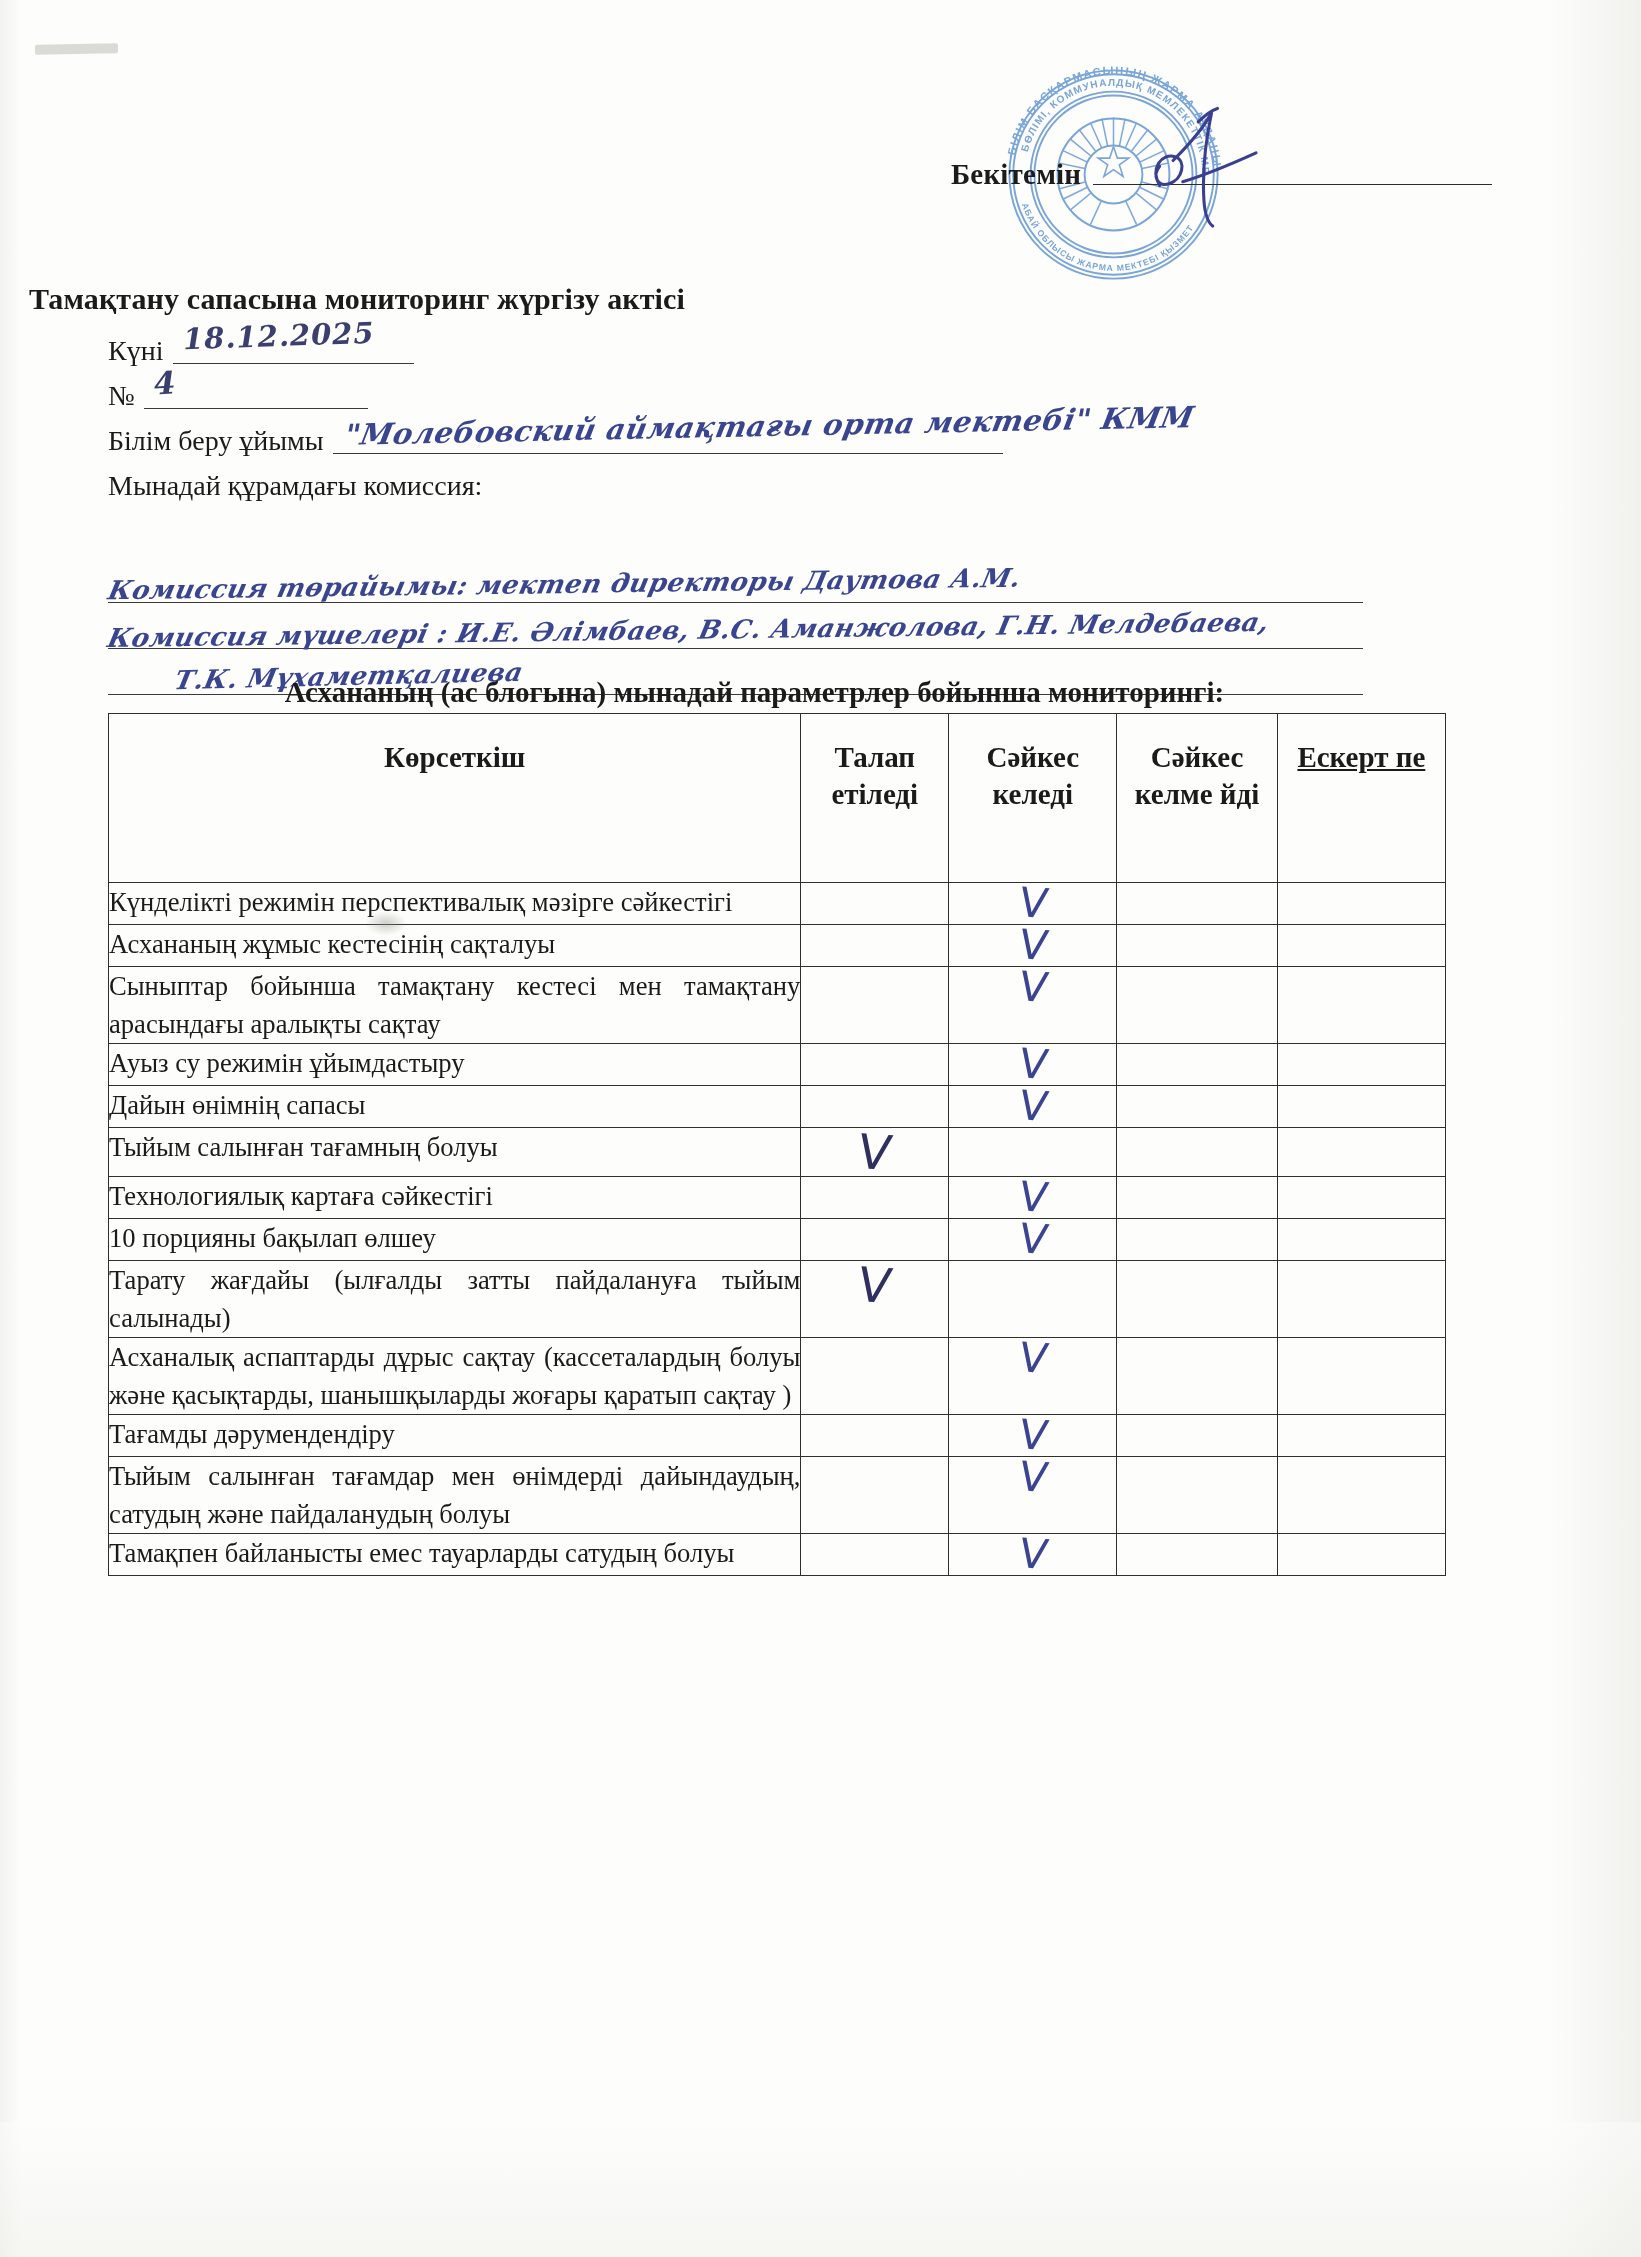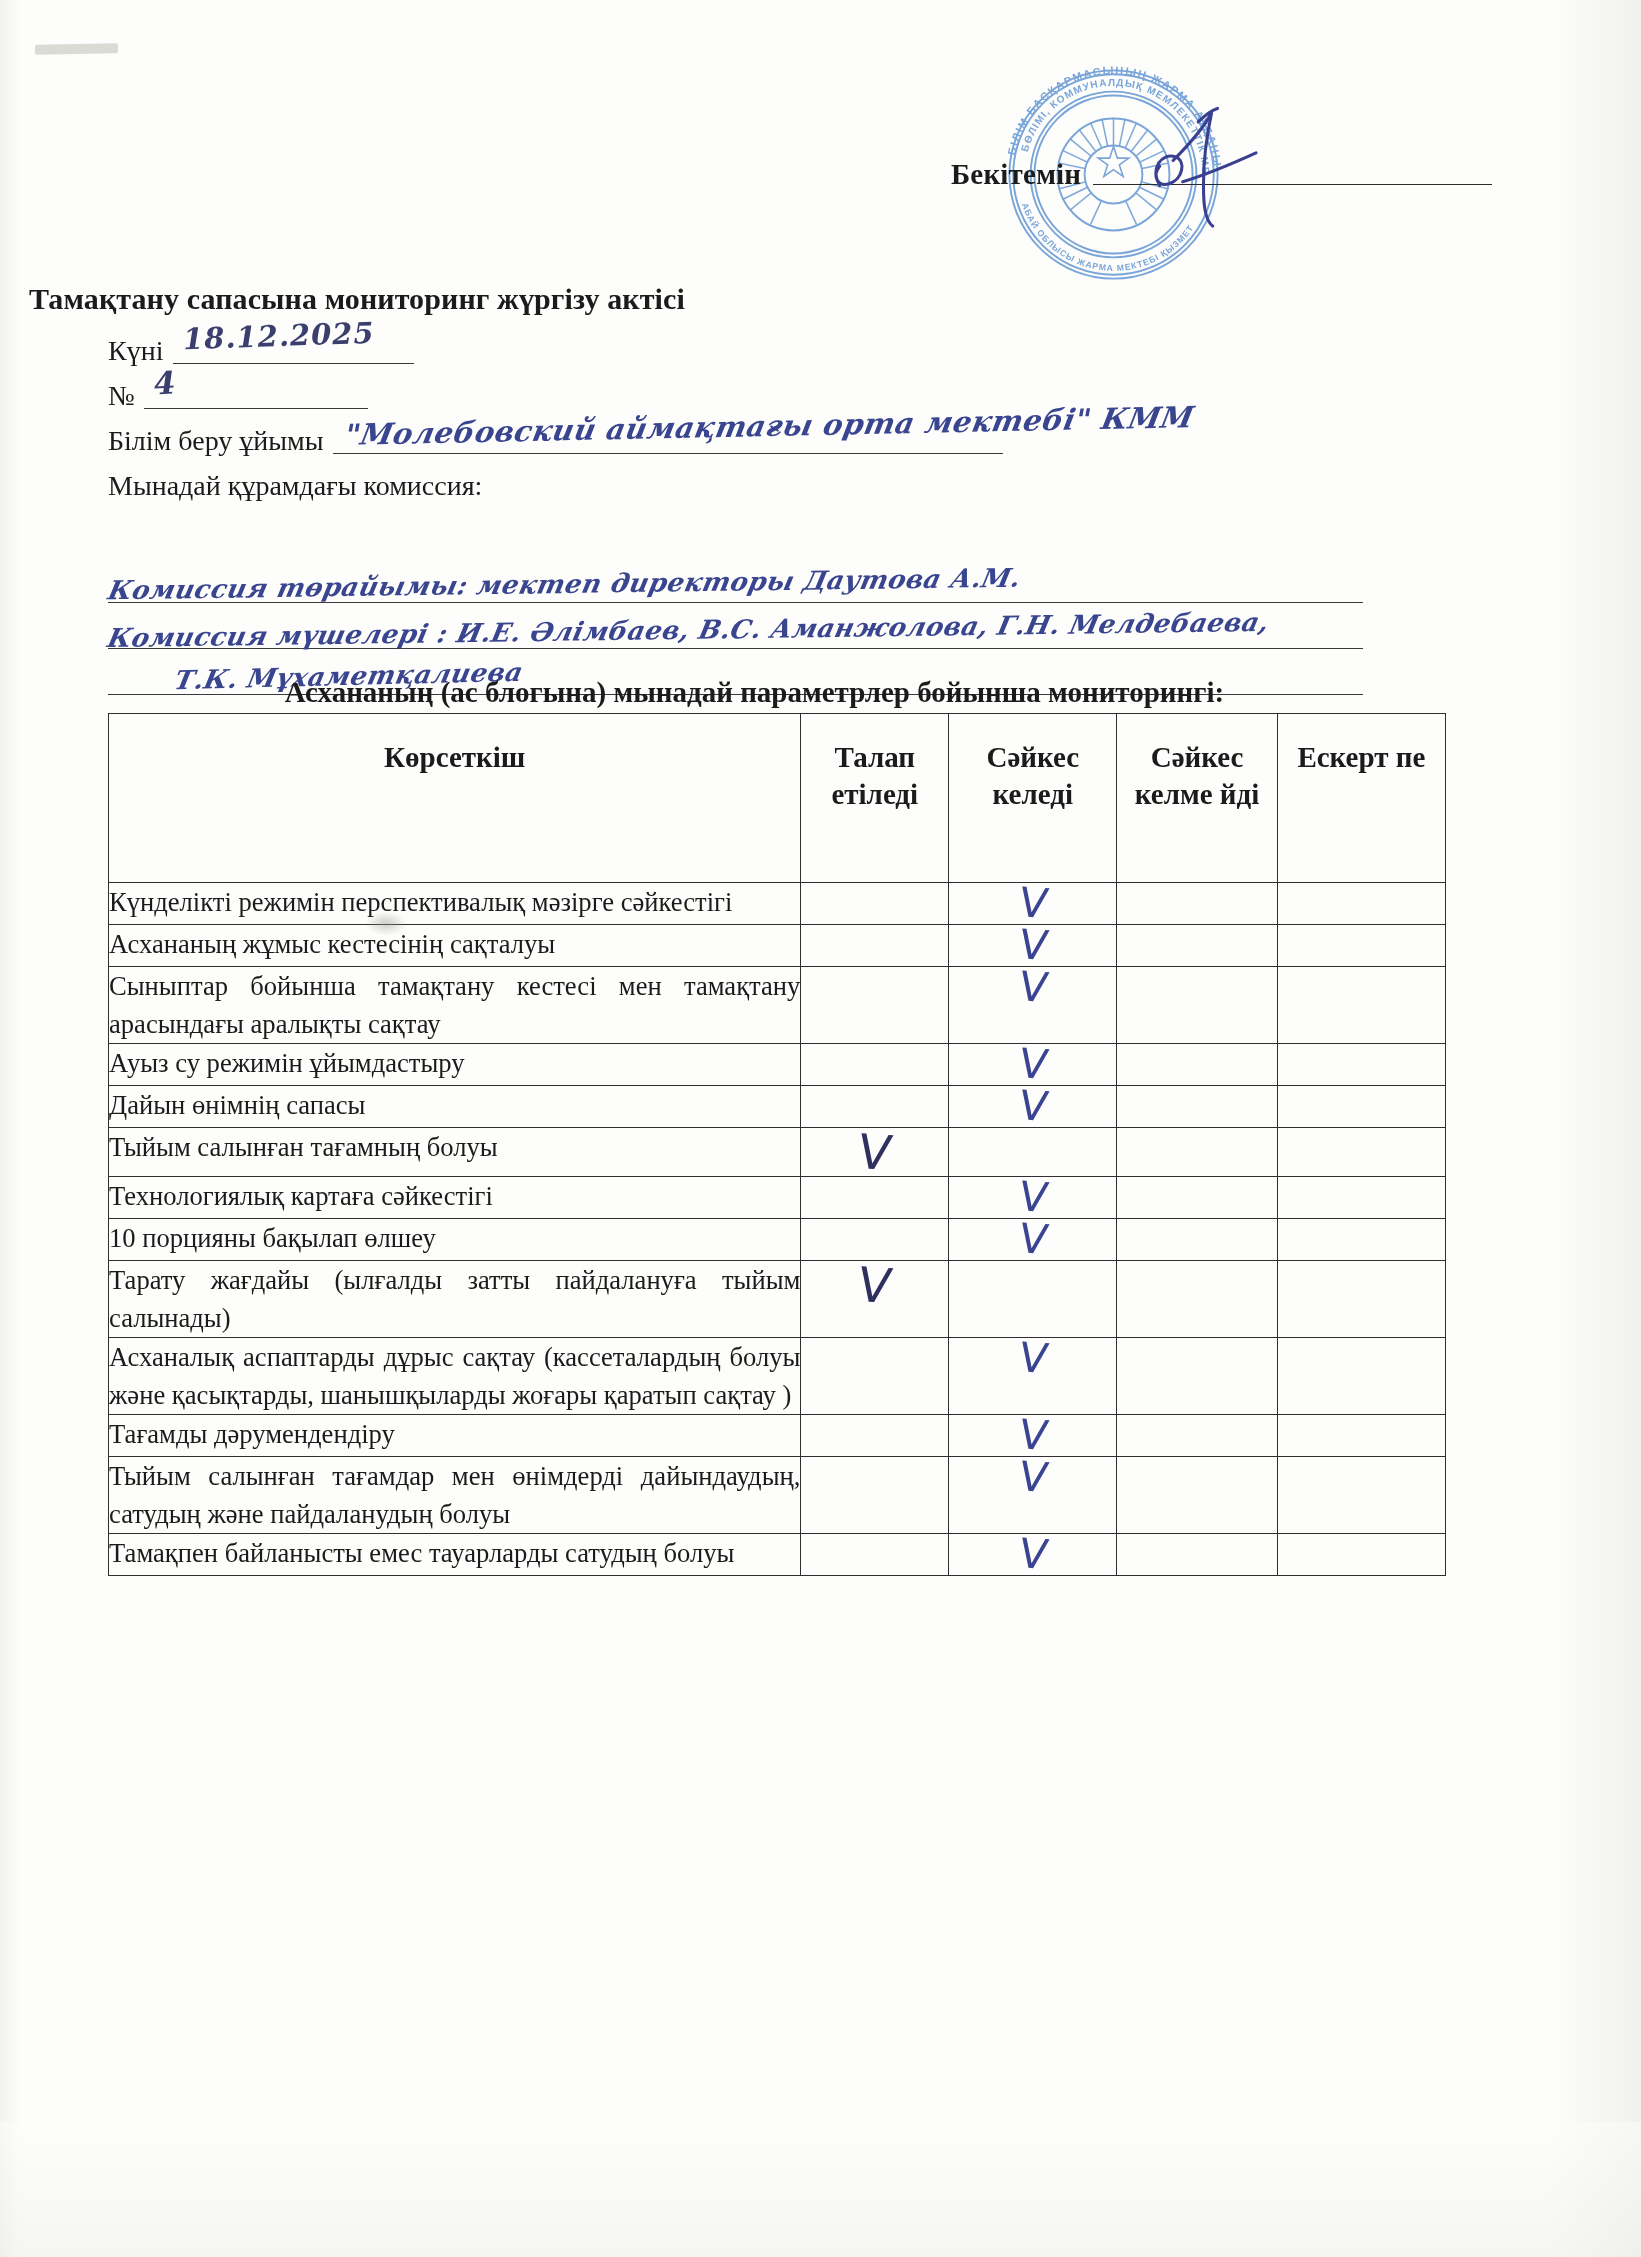--- a/index.html
+++ b/index.html
@@ -235,21 +235,21 @@
     font-size: 29px;
     line-height: 37px;
     text-align: center;
     vertical-align: top;
     padding-top: 25px;
   }
   th.col-ind { width: 608px; }
   th.col-req { width: 129px; }
   th.col-ok  { width: 147px; }
   th.col-no  { width: 140px; }
-  th.col-note{ width: 147px; }
+  th.col-note{ width: 147px; text-decoration: underline; }
 
   td.indicator {
     padding: 17.4px 15.4px 17.4px 17.4px;
     text-align: justify;
     text-align-last: left;
     line-height: 38px;
     font-size: 26.6px;
     hyphens: none;
   }
   td.mark {

